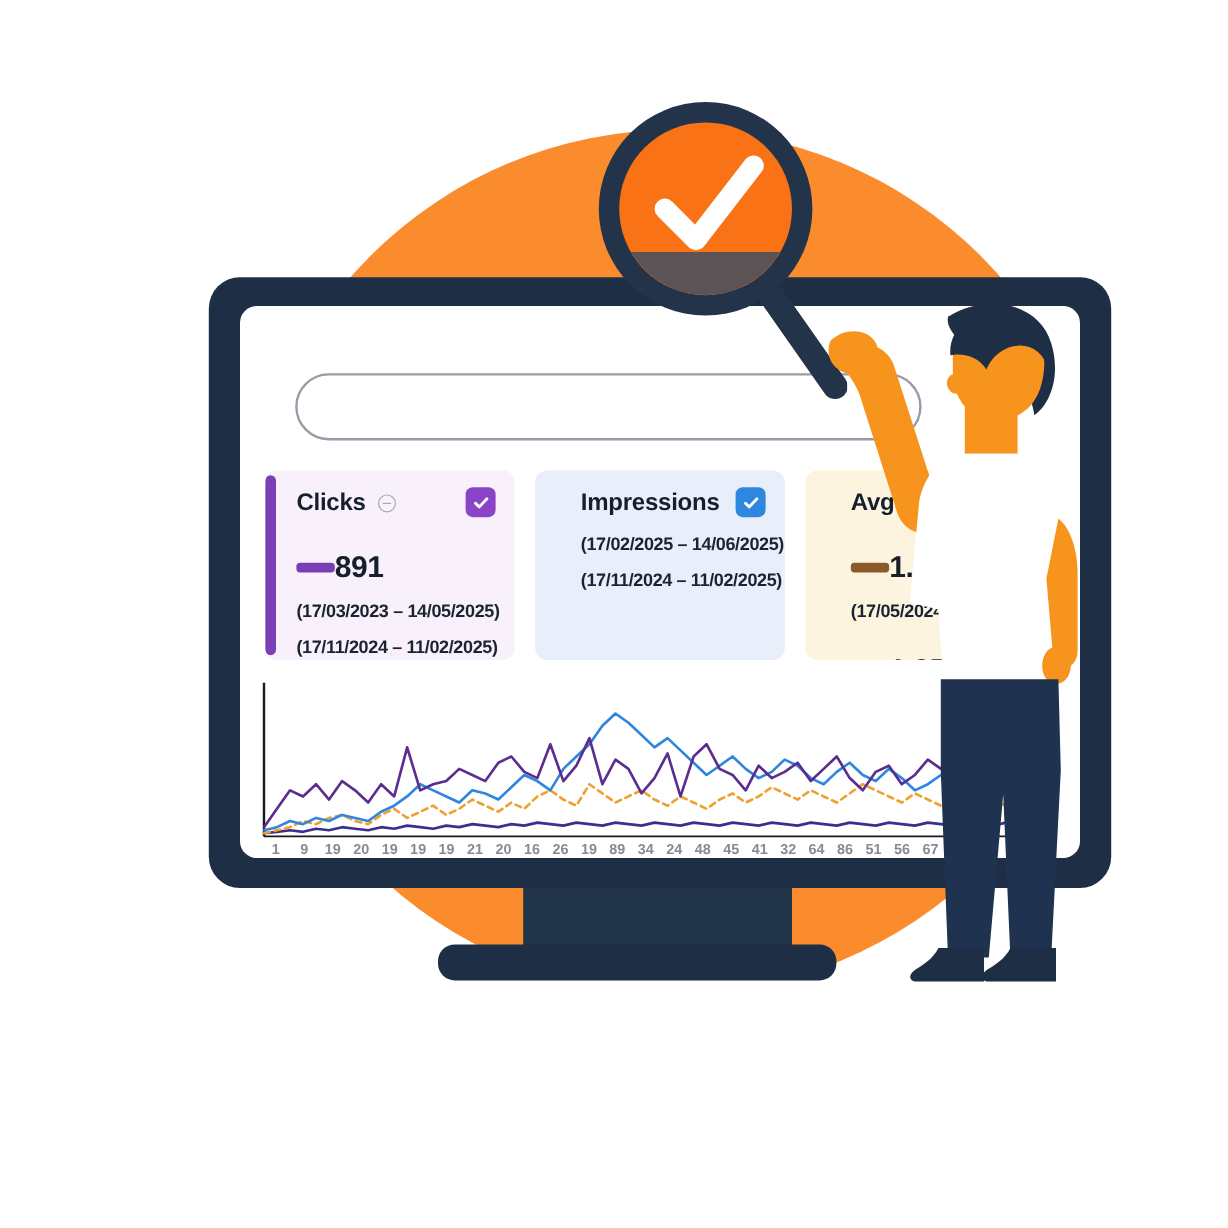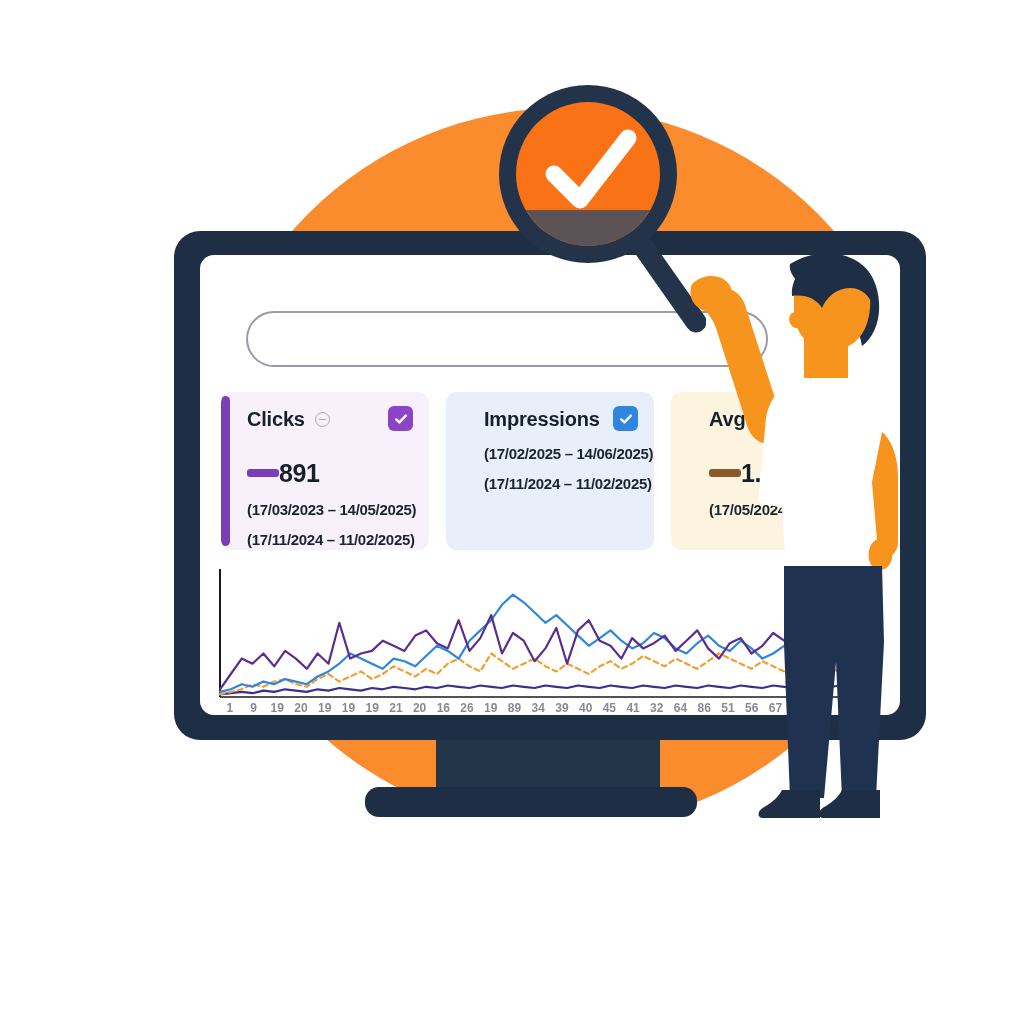--- a/index.html
+++ b/index.html
@@ -235,22 +235,22 @@
           <div class="xtick">19</div>
           <div class="xtick">19</div>
           <div class="xtick">19</div>
           <div class="xtick">21</div>
           <div class="xtick">20</div>
           <div class="xtick">16</div>
           <div class="xtick">26</div>
           <div class="xtick">19</div>
           <div class="xtick">89</div>
           <div class="xtick">34</div>
-          <div class="xtick">39</div>
-          <div class="xtick">40</div>
+          <div class="xtick">24</div>
+          <div class="xtick">48</div>
           <div class="xtick">45</div>
           <div class="xtick">41</div>
           <div class="xtick">32</div>
           <div class="xtick">64</div>
           <div class="xtick">86</div>
           <div class="xtick">51</div>
           <div class="xtick">56</div>
           <div class="xtick">67</div>
           <div class="xtick">72</div>
           <div class="xtick">77</div>

